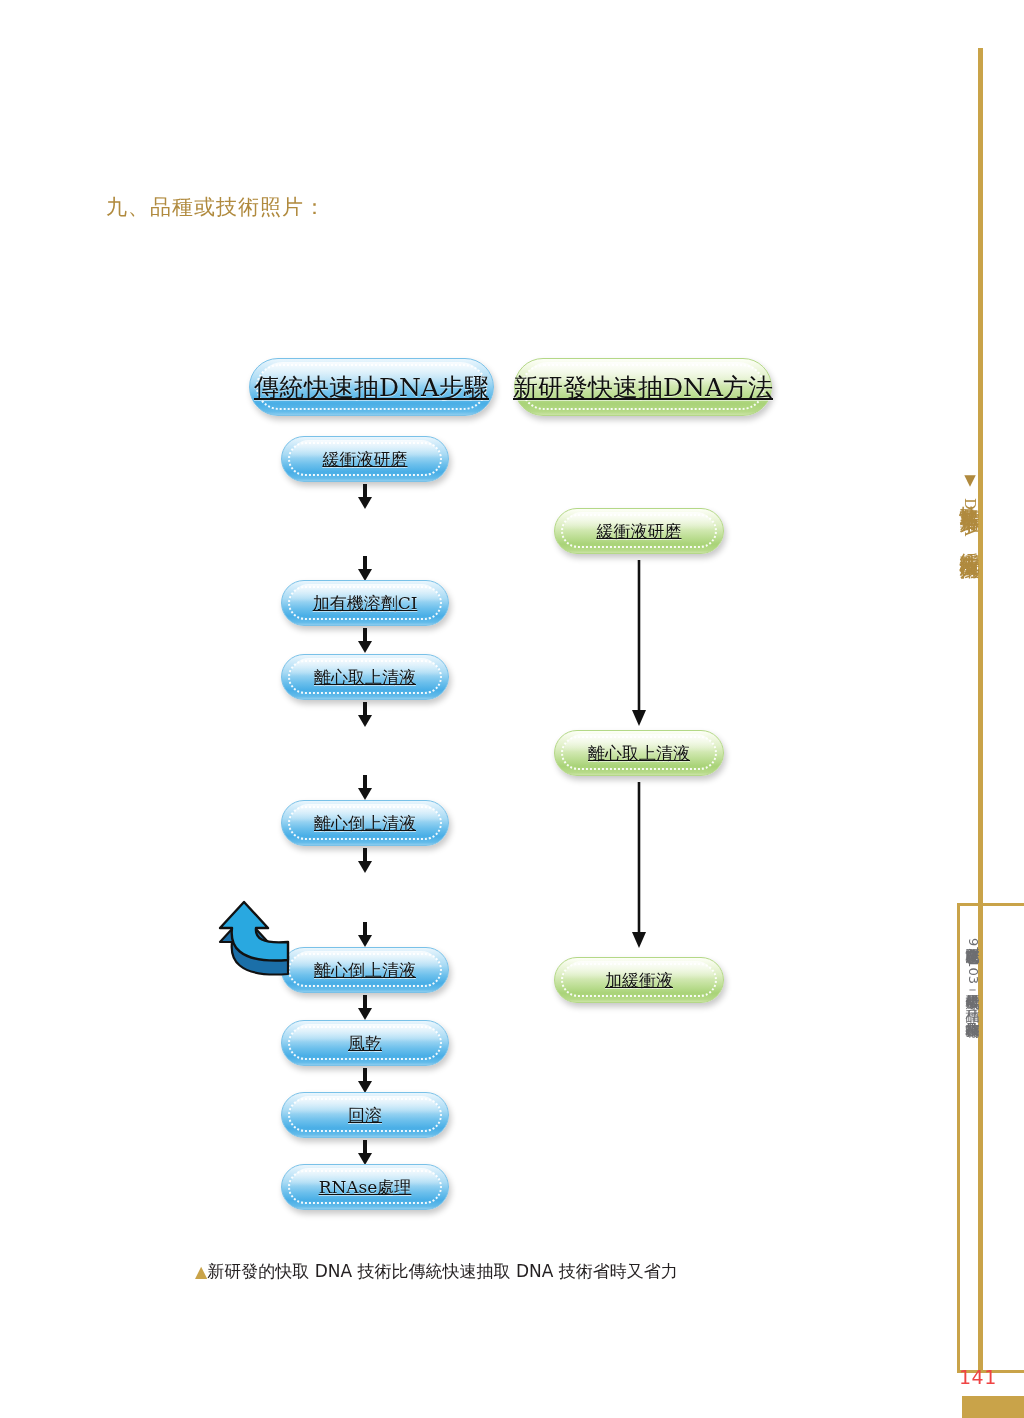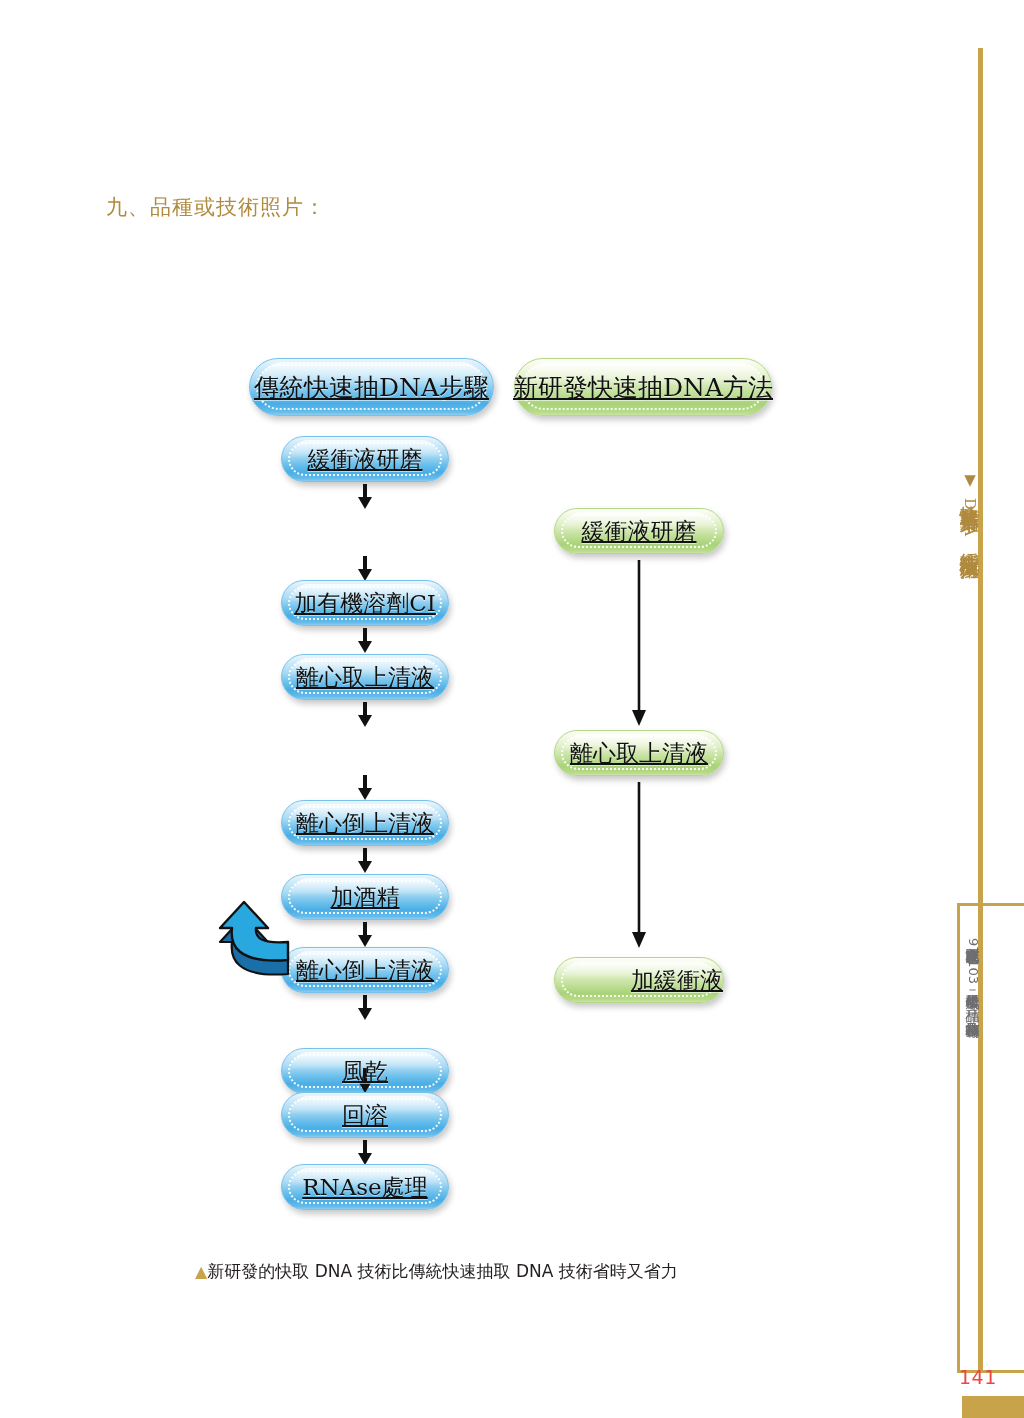--- a/index.html
+++ b/index.html
@@ -91,21 +91,21 @@
     height: 42%;
     border-radius: 999px 999px 60% 60% / 999px 999px 100% 100%;
     background: linear-gradient(180deg, rgba(255,255,255,.78), rgba(255,255,255,0));
     z-index: 1;
     pointer-events: none;
   }
 
   
   .pill.header { font-size: 25px; height: 58px; }
   
-  .pill.step   { font-size: 23px; height: 46px; }
+  .pill.step   { font-size: 17px; height: 46px; }
 
   
   .arrow-short {
     position: absolute;
     width: 18px;
   }
   .arrow-long { position: absolute; }
 
   
   .caption {
@@ -251,24 +251,20 @@
     <div class="pill blue step" style="left:281px; top:752px; width:168px;">
       <span class="gloss"></span>
       <span class="txt">離心倒上清液</span>
     </div>
 
     <svg class="arrow-short" style="left:356px; top:800px;" width="18" height="26" viewBox="0 0 18 26">
       <line x1="9" y1="0" x2="9" y2="14" stroke="#111" stroke-width="4"></line>
       <polygon points="2,13 16,13 9,25" fill="#111"></polygon>
     </svg>
 
-    <div class="pill blue step" style="left:281px; top:826px; width:168px;">
-      <span class="gloss"></span>
-      <span class="txt">加酒精</span>
-    </div>
 
     <svg class="arrow-short" style="left:356px; top:874px;" width="18" height="26" viewBox="0 0 18 26">
       <line x1="9" y1="0" x2="9" y2="14" stroke="#111" stroke-width="4"></line>
       <polygon points="2,13 16,13 9,25" fill="#111"></polygon>
     </svg>
 
     <div class="pill blue step" style="left:281px; top:899px; width:168px;">
       <span class="gloss"></span>
       <span class="txt">離心倒上清液</span>
     </div>
@@ -276,21 +272,21 @@
     <svg style="position:absolute; left:218px; top:838px;" width="90" height="100" viewBox="0 0 90 100">
       <path d="M70,88 C18,92 12,72 14,56 L2,56 L26,30 L50,56 L38,56 C37,66 44,72 70,70 Z" fill="#1b6fa8" stroke="#111" stroke-width="2.2" stroke-linejoin="round"></path>
       <path d="M70,74 C18,78 12,58 14,42 L2,42 L26,16 L50,42 L38,42 C37,52 44,58 70,56 Z" fill="#29a8e0" stroke="#111" stroke-width="2.4" stroke-linejoin="round"></path>
     </svg>
 
     <svg class="arrow-short" style="left:356px; top:947px;" width="18" height="26" viewBox="0 0 18 26">
       <line x1="9" y1="0" x2="9" y2="14" stroke="#111" stroke-width="4"></line>
       <polygon points="2,13 16,13 9,25" fill="#111"></polygon>
     </svg>
 
-    <div class="pill blue step" style="left:281px; top:1000px; width:168px;justify-content:center;">
+    <div class="pill blue step" style="left:281px; top:972px; width:168px;justify-content:center;">
       <span class="gloss"></span>
       <span class="txt">風乾</span>
     </div>
 
     <svg class="arrow-short" style="left:356px; top:1020px;" width="18" height="26" viewBox="0 0 18 26">
       <line x1="9" y1="0" x2="9" y2="14" stroke="#111" stroke-width="4"></line>
       <polygon points="2,13 16,13 9,25" fill="#111"></polygon>
     </svg>
 
     <div class="pill blue step" style="left:281px; top:1044px; width:168px;">
@@ -326,21 +322,21 @@
     <div class="pill green step" style="left:554px; top:682px; width:170px;">
       <span class="gloss"></span>
       <span class="txt">離心取上清液</span>
     </div>
 
     <svg class="arrow-long" style="left:630px; top:734px;" width="18" height="168" viewBox="0 0 18 168">
       <line x1="9" y1="0" x2="9" y2="152" stroke="#111" stroke-width="2.6"></line>
       <polygon points="2,150 16,150 9,166" fill="#111"></polygon>
     </svg>
 
-    <div class="pill green step" style="left:554px; top:909px; width:170px;justify-content:flex-end;">
+    <div class="pill green step" style="left:554px; top:909px; width:170px;">
       <span class="gloss"></span>
       <span class="txt">加緩衝液</span>
     </div>
 
   </div>
 
   <div class="caption">
     <span class="tri">▲</span><span>新研發的快取 DNA 技術比傳統快速抽取 DNA 技術省時又省力</span>
   </div>
 

